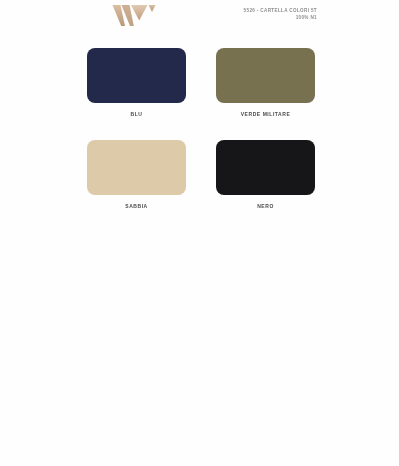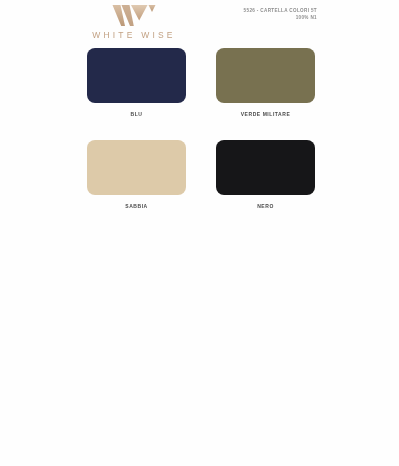--- a/index.html
+++ b/index.html
@@ -127,21 +127,20 @@
           <linearGradient id="wgrad3" x1="0" y1="0" x2="0" y2="1">
             <stop offset="0" stop-color="#e0caB2"></stop>
             <stop offset="1" stop-color="#c19d7c"></stop>
           </linearGradient>
         </defs>
         <polygon points="1.5,1 9.5,1 14.0,22 10.2,22" fill="url(#wgrad1)"></polygon>
         <polygon points="10.5,1 18.5,1 22.8,22 19.0,22" fill="url(#wgrad2)"></polygon>
         <polygon points="20.0,1 36.5,1 28.2,16.5" fill="url(#wgrad3)"></polygon>
         <polygon points="37.5,1 44.5,1 41.0,8.0" fill="url(#wgrad1)"></polygon>
       </svg>
-      <div class="brand-name">WHITE WISE</div>
     </div>
 
     <div class="doc-meta">
       <div class="meta-line">5526 - CARTELLA COLORI 5T</div>
       <div class="meta-line">100% N1</div>
     </div>
 
   </div>
 
   <div class="swatch-grid">

